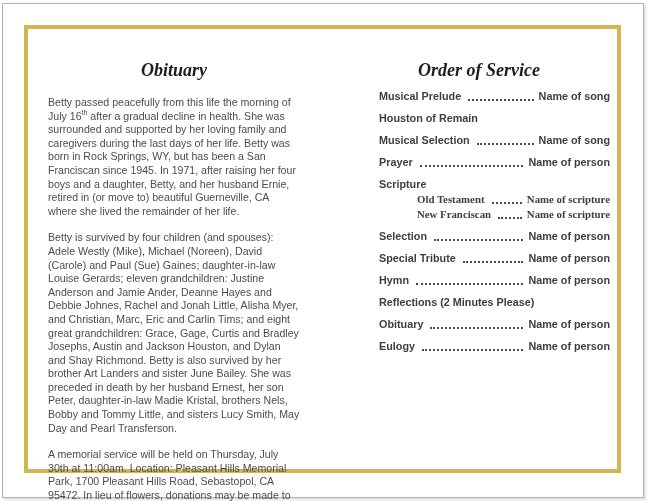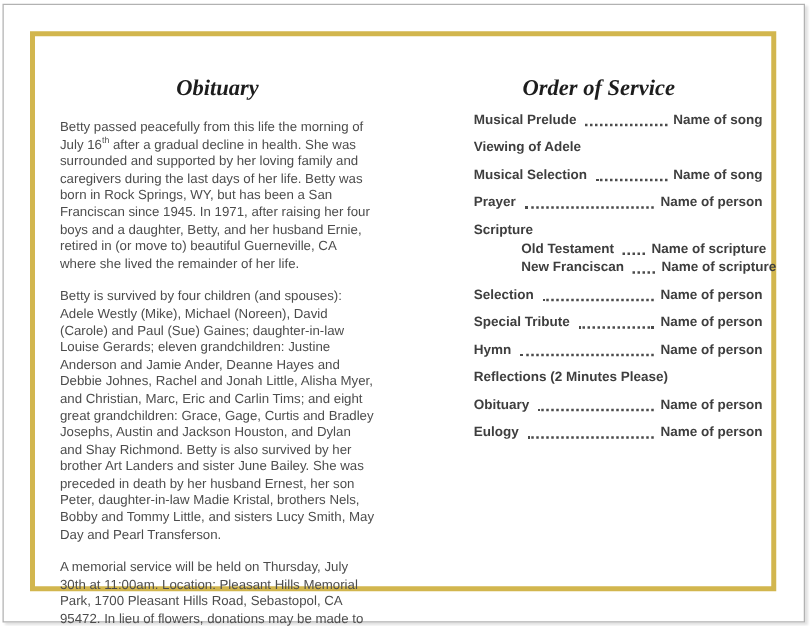--- a/index.html
+++ b/index.html
@@ -80,20 +80,21 @@
   .os-row {
     display: flex;
     font-size: 10.8px;
     font-weight: bold;
     color: #3e3e3e;
     line-height: 13px;
   }
   .os-row.os-sub {
     margin-top: 2px;
     margin-left: 38px;
+    font-family: Liberation Serif, serif;
   }
   .os-label { white-space: nowrap; }
   .os-value { white-space: nowrap; }
   .leader {
     flex: 1;
     min-width: 18px;
     border-bottom: 2px dotted #4c4c4c;
     align-self: flex-end;
     margin: 0 5px 2px 7px;
   }
@@ -117,21 +118,21 @@
         <div id="order-list">
             <div class="os-item">
               <div class="os-row">
                 <span class="os-label">Musical Prelude</span>
                 <span class="leader"></span>
                 <span class="os-value">Name of song</span>
               </div>
             </div>
             <div class="os-item">
               <div class="os-row">
-                <span class="os-label">Viewing of Adele</span>
+                <span class="os-label">Houston of Remain</span>
               </div>
             </div>
             <div class="os-item">
               <div class="os-row">
                 <span class="os-label">Musical Selection</span>
                 <span class="leader"></span>
                 <span class="os-value">Name of song</span>
               </div>
             </div>
             <div class="os-item">

